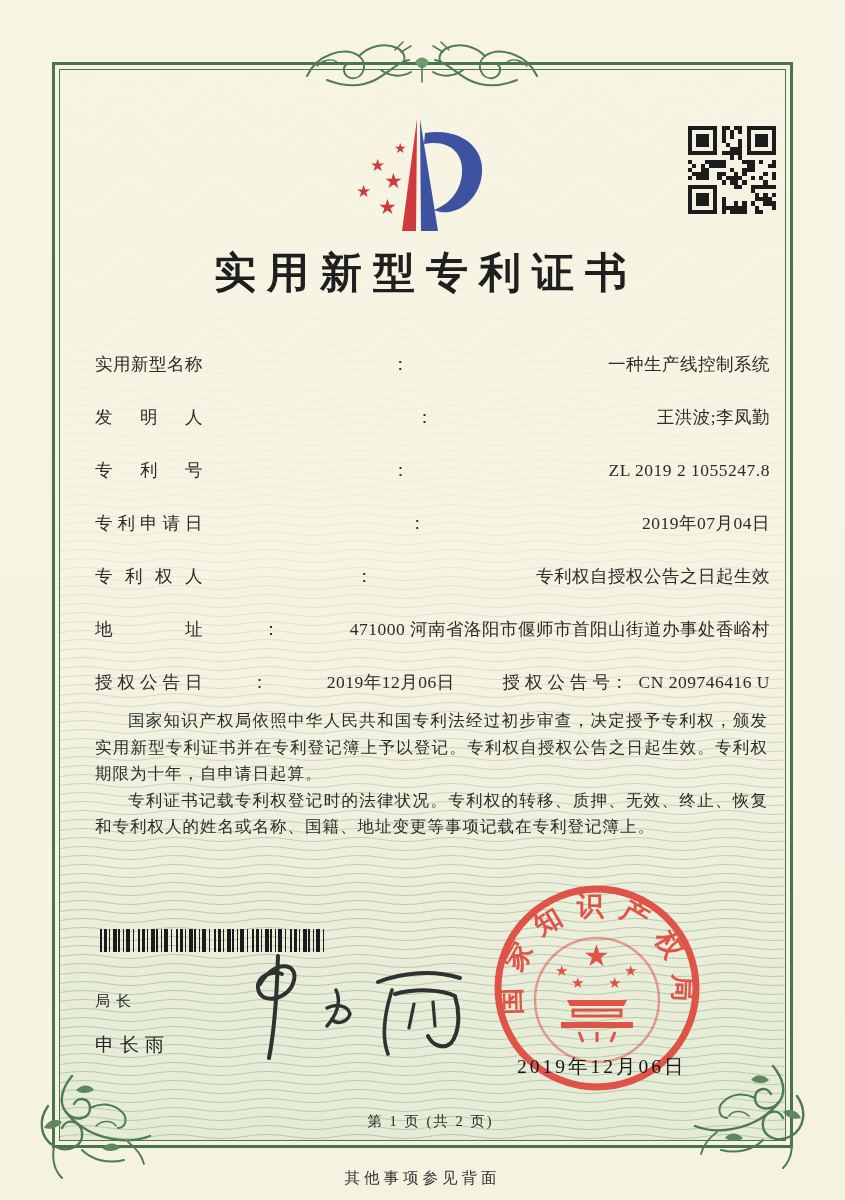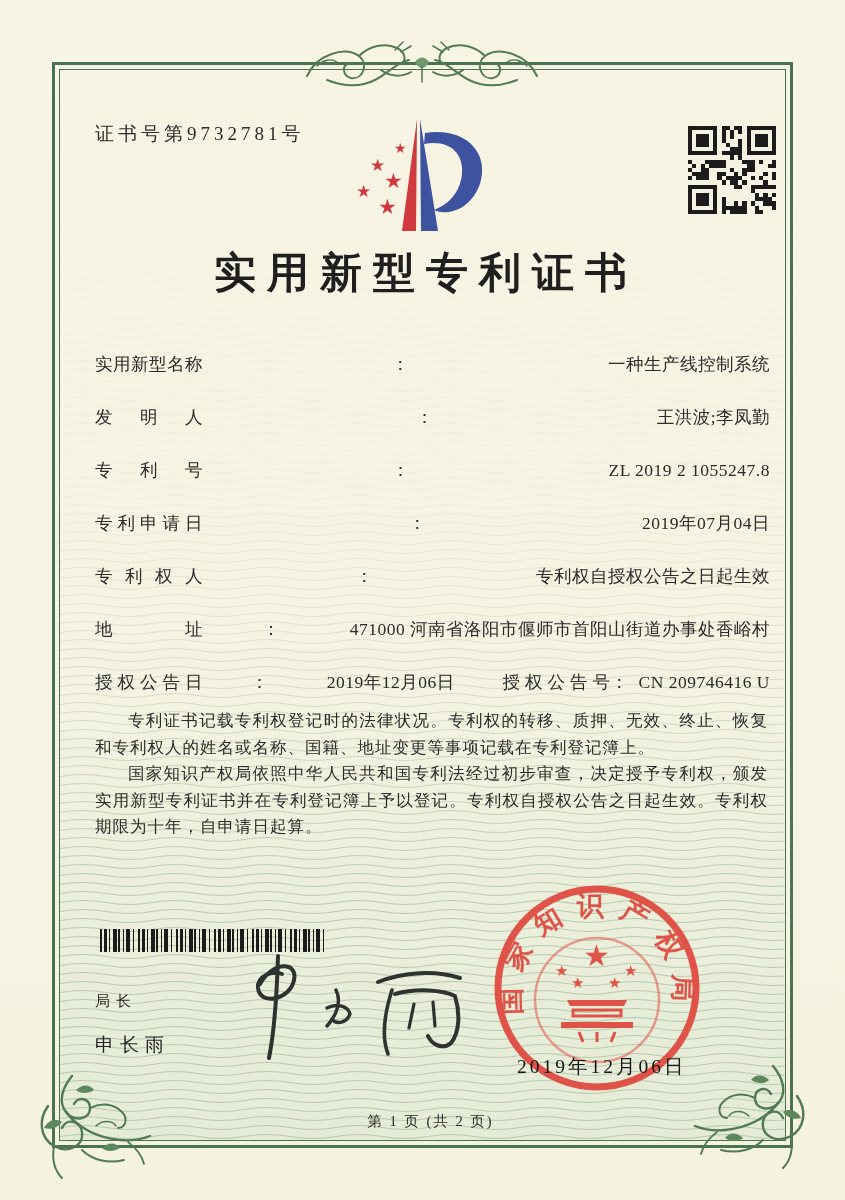--- a/index.html
+++ b/index.html
@@ -158,21 +158,20 @@
       <path d="M64 54 C70 48 80 48 84 54" stroke-width="1.6"></path>
       <path d="M96 70 C104 76 110 84 112 92" stroke-width="1.8"></path>
     </g>
     <g fill="#5d875d" stroke="none">
       <path d="M44 18 C50 12 58 12 62 18 C56 22 48 22 44 18"></path>
       <path d="M12 56 C16 48 24 46 30 50 C26 56 18 58 12 56"></path>
       <path d="M70 76 C76 70 84 70 88 76 C82 80 74 80 70 76"></path>
     </g>
   </svg>
 
-  <div class="cert-no">证书号第9732781号</div>
 
   <svg class="logo" width="140" height="126" viewBox="0 0 140 126" xmlns="http://www.w3.org/2000/svg">
     <polygon points="69,6 54,118 68,118" fill="#d0393e"></polygon>
     <polygon points="72,6 73,118 90,118" fill="#3e53a0"></polygon>
     <path d="M77 20 C116 14 140 38 133 67 C127 92 103 105 86 97 C99 92 112 81 114 61 C116 39 100 26 76 31 Z" fill="#3e53a0"></path>
     <g fill="#d0393e" font-family="'DejaVu Sans',sans-serif">
       <text x="46" y="40" font-size="14">★</text>
       <text x="22" y="58" font-size="17">★</text>
       <text x="36" y="75" font-size="21">★</text>
       <text x="8" y="84" font-size="17">★</text>
@@ -351,22 +350,22 @@
         <span class="fvalue">2019年12月06日</span>
       <span class="grant-no">
         <span class="flabel">授权公告号</span>
           <span class="fcolon">：</span>
           <span class="fvalue">CN 209746416 U</span>
       </span>
     </div>
   </div>
 
   <div class="paras">
+    <p>国家知识产权局依照中华人民共和国专利法经过初步审查，决定授予专利权，颁发实用新型专利证书并在专利登记簿上予以登记。专利权自授权公告之日起生效。专利权期限为十年，自申请日起算。</p>
     <p>专利证书记载专利权登记时的法律状况。专利权的转移、质押、无效、终止、恢复和专利权人的姓名或名称、国籍、地址变更等事项记载在专利登记簿上。</p>
-    <p>国家知识产权局依照中华人民共和国专利法经过初步审查，决定授予专利权，颁发实用新型专利证书并在专利登记簿上予以登记。专利权自授权公告之日起生效。专利权期限为十年，自申请日起算。</p>
   </div>
 
   <div class="barcode"></div>
 
   <div class="signer-title">局长</div>
   <div class="signer-name">申长雨</div>
 
   <svg class="signature" width="240" height="118" viewBox="0 0 240 118" xmlns="http://www.w3.org/2000/svg">
     <g fill="none" stroke="#2e3230" stroke-width="4" stroke-linecap="round" stroke-linejoin="round">
       <path d="M28 36 C42 12 66 14 62 32 C58 52 28 58 26 40 C25 28 40 22 50 26"></path>
@@ -398,14 +397,15 @@
       <path d="M76 118 L136 118 L133 124 L79 124 Z"></path>
       <path d="M82 128 L130 128 L130 134 L82 134 Z" fill="none" stroke="#e0483f" stroke-width="3"></path>
       <path d="M70 140 L142 140 L142 146 L70 146 Z"></path>
       <path d="M88 150 L92 160 M106 150 L106 160 M124 150 L120 160" stroke="#e0483f" stroke-width="3" fill="none"></path>
       <circle cx="106" cy="118" r="62" fill="none" stroke="#e0483f" stroke-width="2.5" opacity=".55"></circle>
     </g>
   </svg>
   <div class="seal-date">2019年12月06日</div>
 
   <div class="page-num">第 1 页 (共 2 页)</div>
+  <div class="footer-note">其他事项参见背面</div>
 
 </div>
 
 </body></html>

